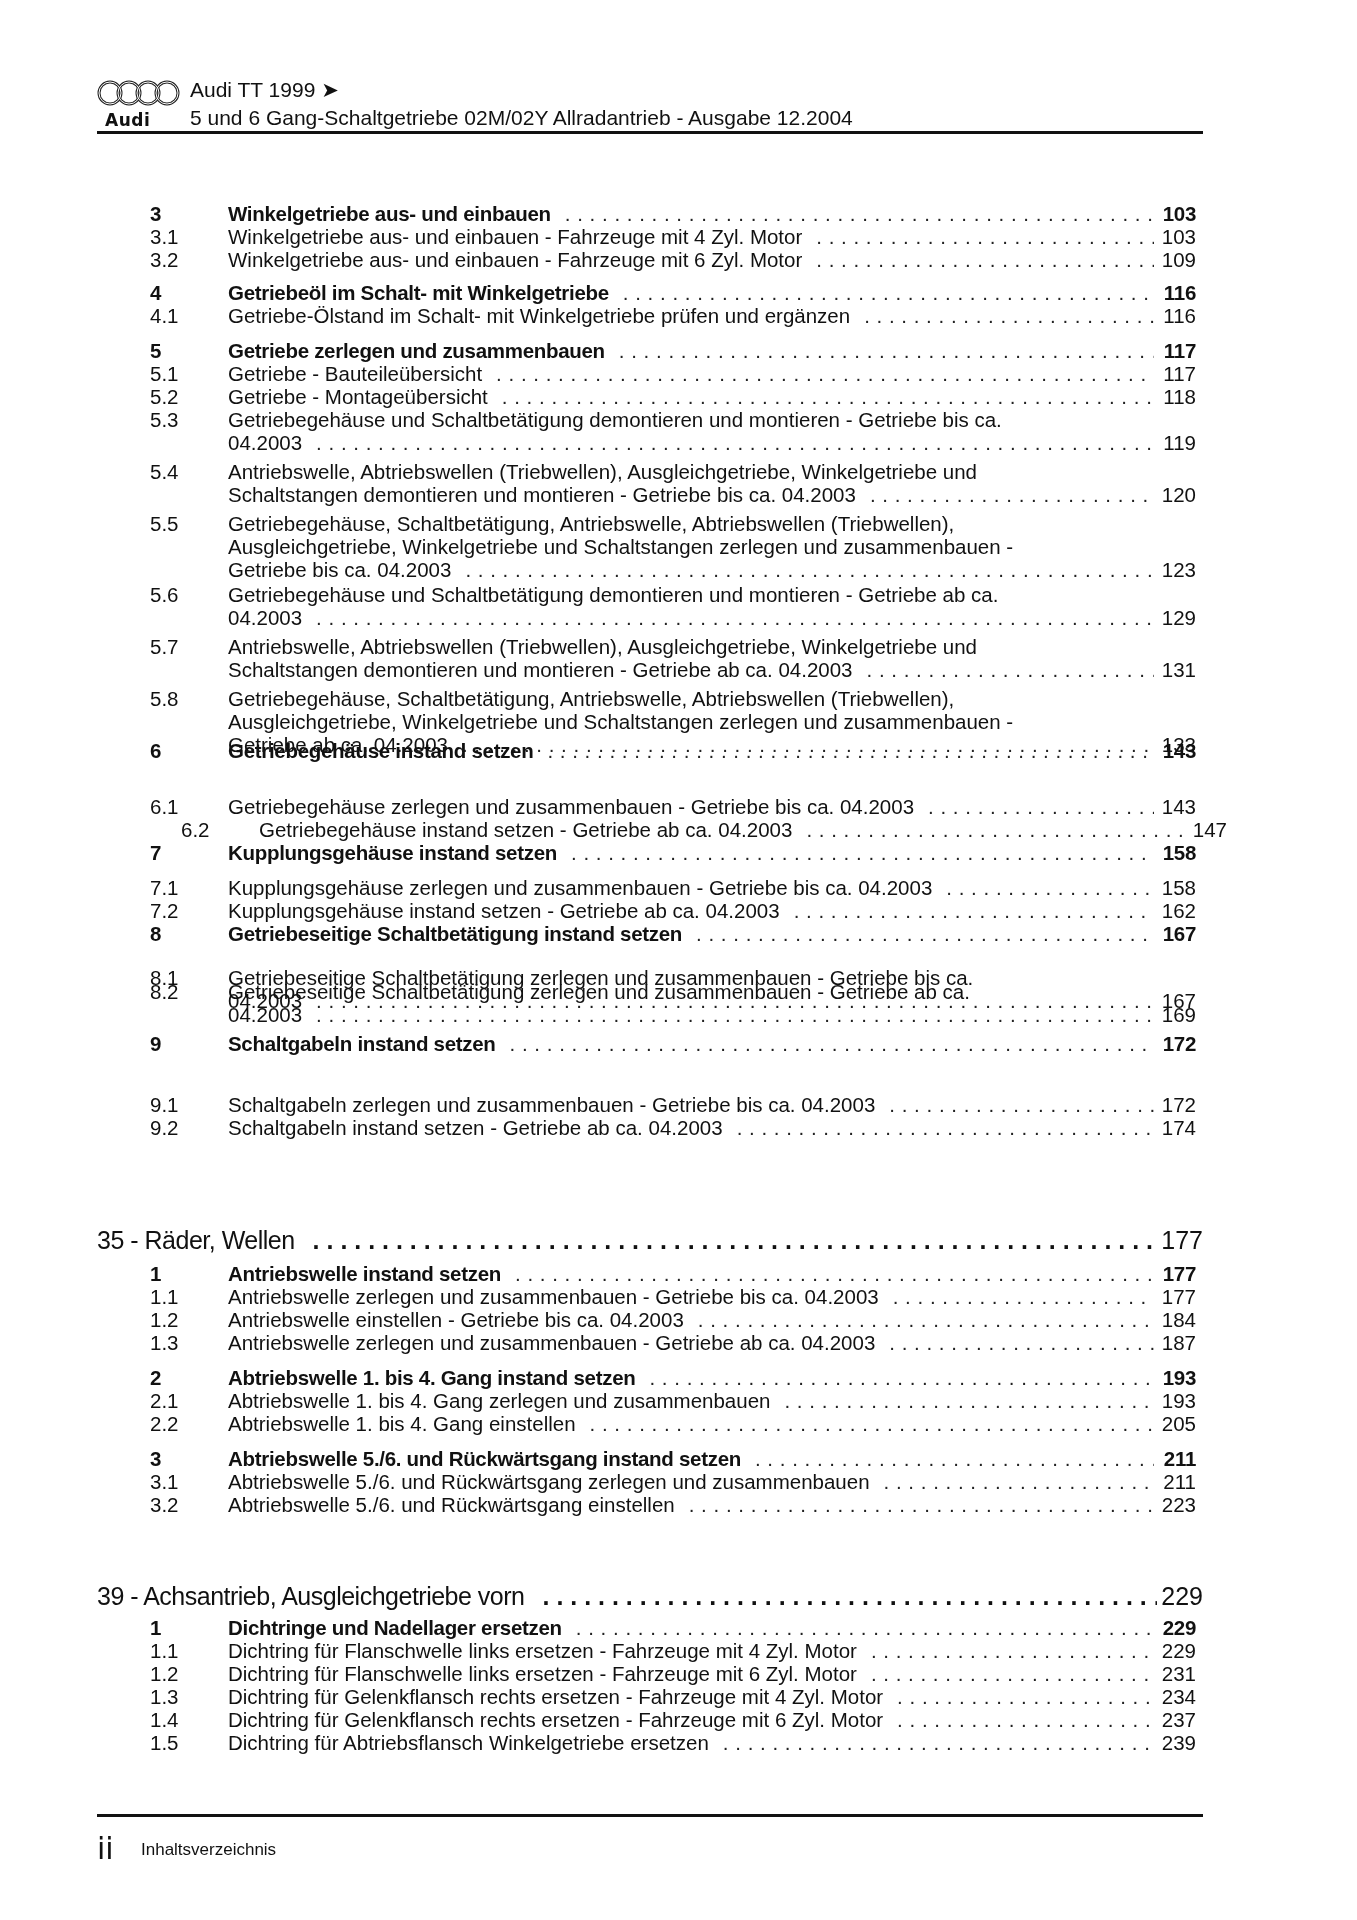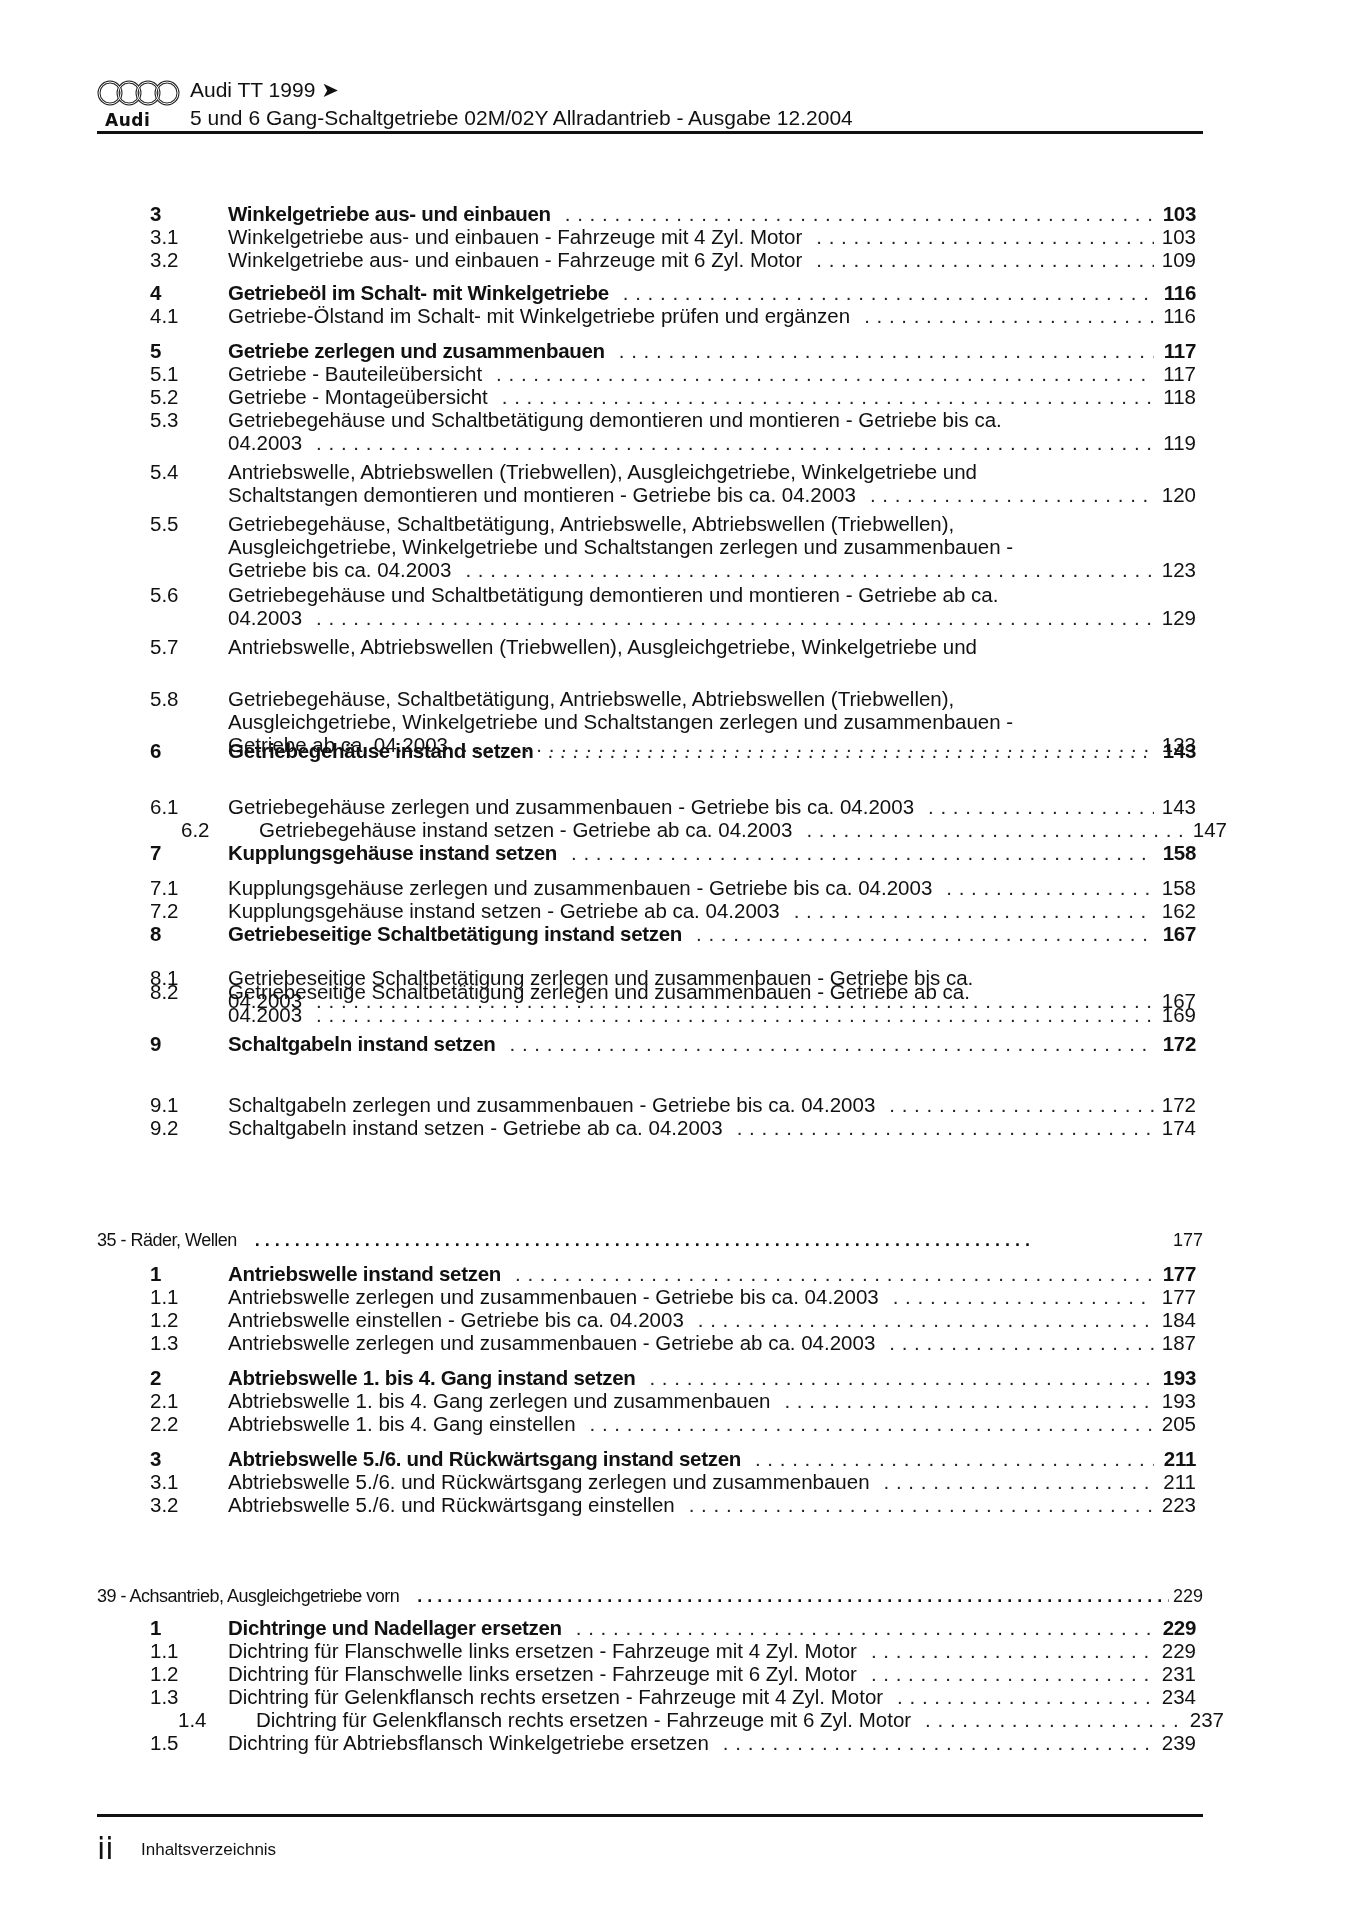--- a/index.html
+++ b/index.html
@@ -17,21 +17,21 @@
   .entry { position: absolute; left: 150px; width: 1046px; font-size: 20.5px; line-height: 23px; }
   .entry .num { position: absolute; left: 0; top: 0; }
   .entry .body { margin-left: 78px; display: block; }
   .entry .line { display: flex; align-items: baseline; white-space: nowrap; }
   .entry .txt { flex: 0 0 auto; }
   .entry .leader { flex: 1 1 auto; overflow: hidden; margin: 0 8px 0 14px; letter-spacing: 6px;
                    color: #222; white-space: nowrap; }
   .entry .leader::before { content: ". . . . . . . . . . . . . . . . . . . . . . . . . . . . . . . . . . . . . . . . . . . . . . . . . . . . . . . . . . . . . . . . . . . . . . . . . . . . . . . . . . . . . . . . . ."; letter-spacing: 0; word-spacing: 1px; }
   .entry .page { flex: 0 0 auto; text-align: right; min-width: 34px; }
   .entry.bold .txt, .entry.bold .num, .entry.bold .page { font-weight: bold; letter-spacing: -0.3px; }
-  .chapter { position: absolute; left: 97px; width: 1106px; font-size: 18px; line-height: 32px;
+  .chapter { position: absolute; left: 97px; width: 1106px; font-size: 25px; line-height: 32px;
              display: flex; align-items: baseline; white-space: nowrap; }
   .chapter .txt { flex: 0 0 auto; letter-spacing: -0.5px; }
   .chapter .leader { flex: 1 1 auto; overflow: hidden; margin: 0 4px 0 18px; white-space: nowrap; font-weight: bold; }
   .chapter .leader::before { content: ". . . . . . . . . . . . . . . . . . . . . . . . . . . . . . . . . . . . . . . . . . . . . . . . . . . . . . . . . . . . . . . . . . . . . . . . . . . . . ."; }
   .chapter .page { flex: 0 0 auto; }
 
   .foot-rule { position: absolute; left: 97px; top: 1814px; width: 1106px; height: 3px; background: #111; }
   .foot-page { position: absolute; left: 97px; top: 1831px; font-size: 30px; font-family: "DejaVu Sans", sans-serif; }
   .foot-label { position: absolute; left: 141px; top: 1840px; font-size: 17px; }
 </style>
@@ -194,20 +194,25 @@
           <span class="page">129</span>
         </div>
       </div>
     </div>
     <div class="entry" style="top: 635px;">
       <span class="num">5.7</span>
       <div class="body">
         <div class="line">
           <span class="txt">Antriebswelle, Abtriebswellen (Triebwellen), Ausgleichgetriebe, Winkelgetriebe und</span>
         </div>
+        <div class="line">
+          <span class="txt">Schaltstangen demontieren und montieren - Getriebe ab ca. 04.2003</span>
+          <span class="leader"></span>
+          <span class="page">131</span>
+        </div>
       </div>
     </div>
     <div class="entry" style="top: 687px;">
       <span class="num">5.8</span>
       <div class="body">
         <div class="line">
           <span class="txt">Getriebegehäuse, Schaltbetätigung, Antriebswelle, Abtriebswellen (Triebwellen),</span>
         </div>
         <div class="line">
           <span class="txt">Ausgleichgetriebe, Winkelgetriebe und Schaltstangen zerlegen und zusammenbauen -</span>
@@ -488,21 +493,21 @@
     <div class="entry" style="top: 1685px;">
       <span class="num">1.3</span>
       <div class="body">
         <div class="line">
           <span class="txt">Dichtring für Gelenkflansch rechts ersetzen - Fahrzeuge mit 4 Zyl. Motor</span>
           <span class="leader"></span>
           <span class="page">234</span>
         </div>
       </div>
     </div>
-    <div class="entry" style="top: 1708px; margin-left: 28px;">
+    <div class="entry" style="top: 1708px;">
       <span class="num">1.4</span>
       <div class="body">
         <div class="line">
           <span class="txt">Dichtring für Gelenkflansch rechts ersetzen - Fahrzeuge mit 6 Zyl. Motor</span>
           <span class="leader"></span>
           <span class="page">237</span>
         </div>
       </div>
     </div>
     <div class="entry" style="top: 1731px;">

